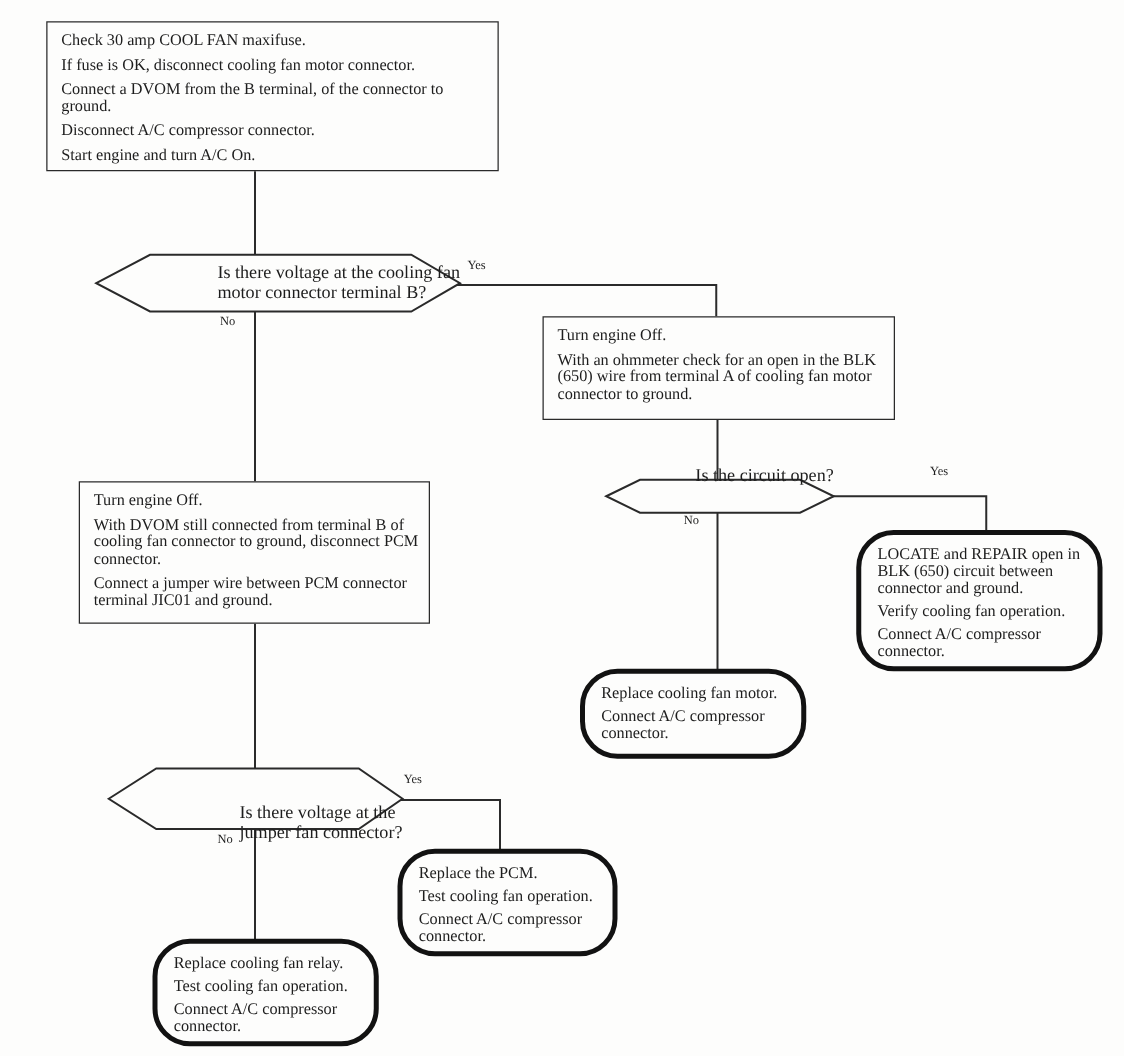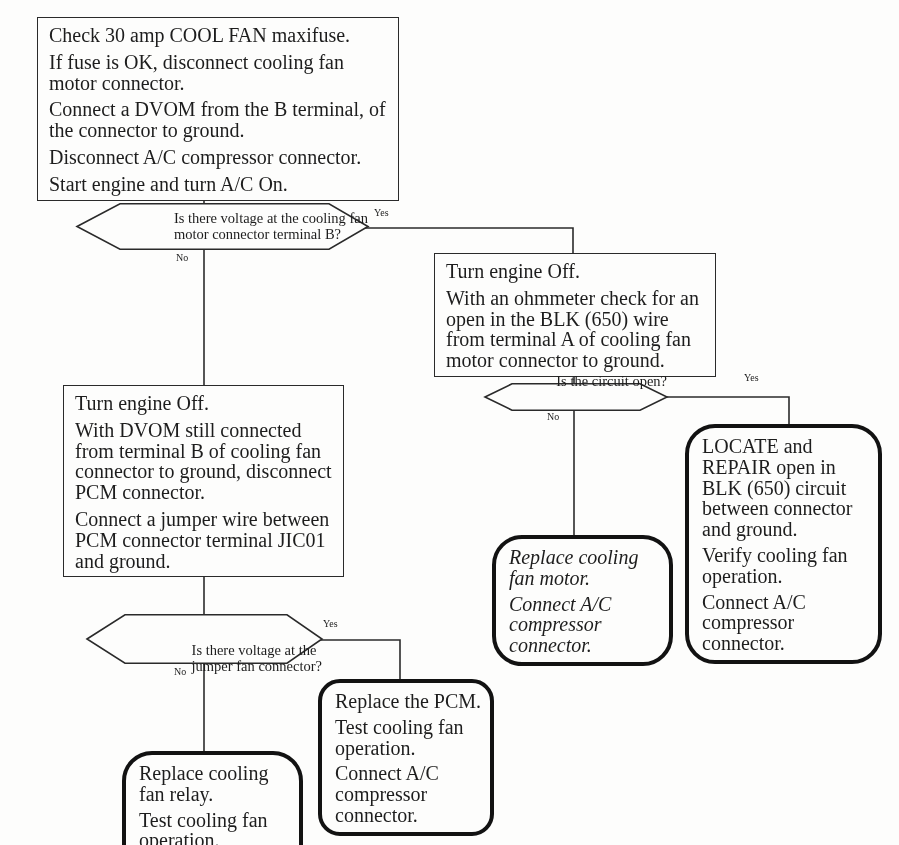--- a/index.html
+++ b/index.html
@@ -30,21 +30,21 @@
     border: 1.5px solid #2a2a2a;
     padding: 7px 4px 5px 11px;
   }
   .terminal {
     border: 4.5px solid #121212;
     border-radius: 30px;
     padding: 8px 2px 6px 13px;
   }
   .node p {
     margin: 0 0 6px 0;
-    font-size: 20px;
+    font-size: 13px;
     line-height: 1.04;
   }
   .terminal p { margin-bottom: 5px; }
   .node p:last-child { margin-bottom: 0; }
   .decision-text {
     position: absolute;
     display: flex;
     align-items: center;
     justify-content: flex-end;
     font-size: 14.5px;
@@ -111,41 +111,41 @@
   </div>
   <span class="branch-label" style="left:744px; top:373px;">Yes</span>
   <span class="branch-label" style="left:547px; top:412px;">No</span>
 
   <div class="node terminal" style="left:685px; top:424px; width:197px; min-height:111px;">
     <p>LOCATE and REPAIR open in BLK (650) circuit between connector and ground.</p>
     <p>Verify cooling fan operation.</p>
     <p>Connect A/C compressor connector.</p>
   </div>
 
-  <div class="node terminal" style="left:492px; top:535px; width:181px; min-height:72px;font-style:italic;">
+  <div class="node terminal" style="left:464px; top:535px; width:181px; min-height:72px;">
     <p>Replace cooling fan motor.</p>
     <p>Connect A/C compressor connector.</p>
   </div>
 
   <div class="node process" style="left:63px; top:385px; width:281px; min-height:114px;">
     <p>Turn engine Off.</p>
     <p>With DVOM still connected from terminal B of cooling fan connector to ground, disconnect PCM connector.</p>
     <p>Connect a jumper wire between PCM connector terminal JIC01 and ground.</p>
   </div>
 
   <div class="decision-text" style="left:87px; top:615px; width:235px; height:48px;margin-top:20px;">
     <span class="q-lines">
       <span class="q">Is there voltage at the</span>
       <span class="q">jumper fan connector?</span>
     </span>
   </div>
   <span class="branch-label" style="left:323px; top:619px;">Yes</span>
   <span class="branch-label" style="left:174px; top:667px;">No</span>
 
-  <div class="node terminal" style="left:318px; top:679px; width:176px; min-height:84px;border-radius:22px;">
+  <div class="node terminal" style="left:318px; top:679px; width:176px; min-height:84px;">
     <p>Replace the PCM.</p>
     <p>Test cooling fan operation.</p>
     <p>Connect A/C compressor connector.</p>
   </div>
 
   <div class="node terminal" style="left:122px; top:751px; width:181px; min-height:83px;">
     <p>Replace cooling fan relay.</p>
     <p>Test cooling fan operation.</p>
     <p>Connect A/C compressor connector.</p>
   </div>

